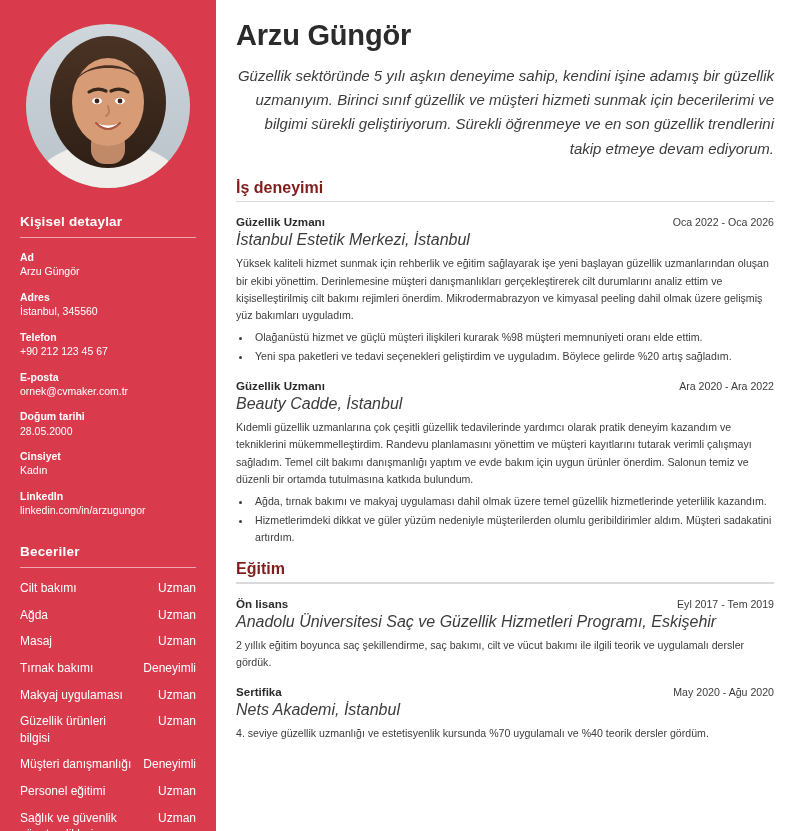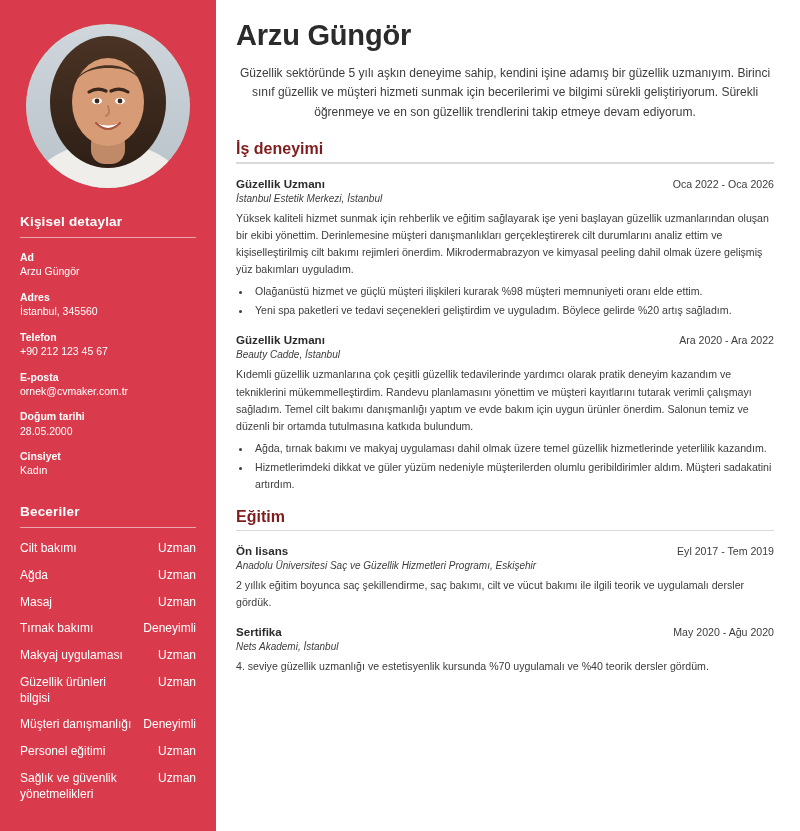--- a/index.html
+++ b/index.html
@@ -86,25 +86,26 @@
   }
   .name {
     font-size: 29px;
     font-weight: bold;
     color: #2b2b2b;
     letter-spacing: -.2px;
     line-height: 1.1;
     margin: 0 0 12px 0;
   }
   .summary {
-    font-size: 12px;
+    font-size: 15px;
     line-height: 1.62;
     color: #3c3c3c;
     margin: 0 0 18px 0;
-    text-align: center;
+    text-align: right;
+    font-style: italic;
   }
   .sec-title {
     font-size: 16px;
     font-weight: bold;
     color: #7f1d1d;
     margin: 4px 0 4px 0;
   }
   .sec-rule {
     height: 1.3px;
     background: #d9d9d9;
@@ -121,21 +122,21 @@
     font-size: 11.6px;
     font-weight: bold;
     color: #2b2b2b;
   }
   .entry-date {
     font-size: 10.6px;
     color: #3c3c3c;
     white-space: nowrap;
   }
   .entry-sub {
-    font-size: 10px;
+    font-size: 16px;
     font-style: italic;
     color: #3c3c3c;
     margin-top: 3px;
   }
   .entry-desc {
     font-size: 10.6px;
     line-height: 1.62;
     color: #3c3c3c;
     margin-top: 6px;
   }
@@ -225,20 +226,24 @@
       <div class="detail-value">ornek@cvmaker.com.tr</div>
     </div>
     <div class="detail-block">
       <div class="detail-label">Doğum tarihi</div>
       <div class="detail-value">28.05.2000</div>
     </div>
     <div class="detail-block">
       <div class="detail-label">Cinsiyet</div>
       <div class="detail-value">Kadın</div>
     </div>
+    <div class="detail-block">
+      <div class="detail-label">LinkedIn</div>
+      <div class="detail-value">linkedin.com/in/arzugungor</div>
+    </div>
 
     <div class="side-section-title">Beceriler</div>
     <div class="side-rule"></div>
 
     <div class="skill-row">
       <span class="skill-name">Cilt bakımı</span>
       <span class="skill-level">Uzman</span>
     </div>
     <div class="skill-row">
       <span class="skill-name">Ağda</span>

